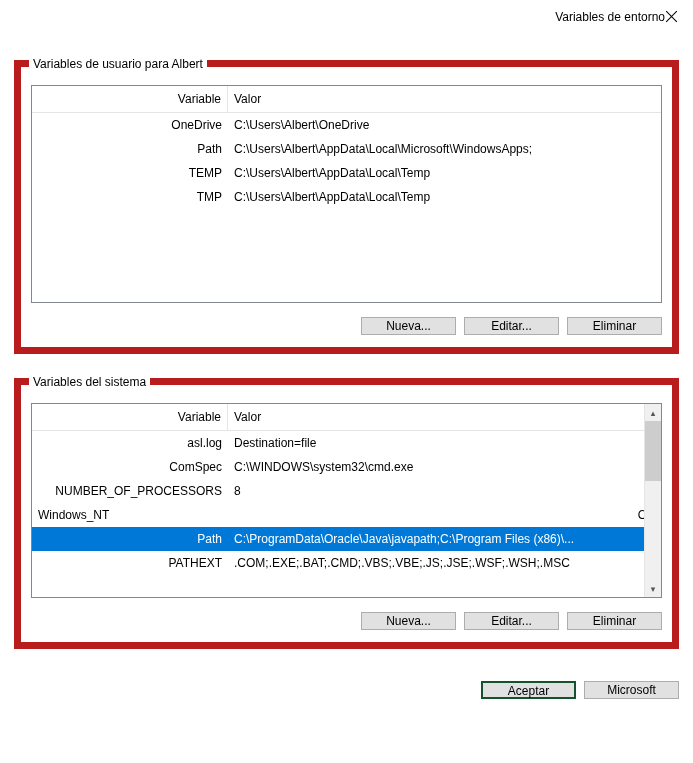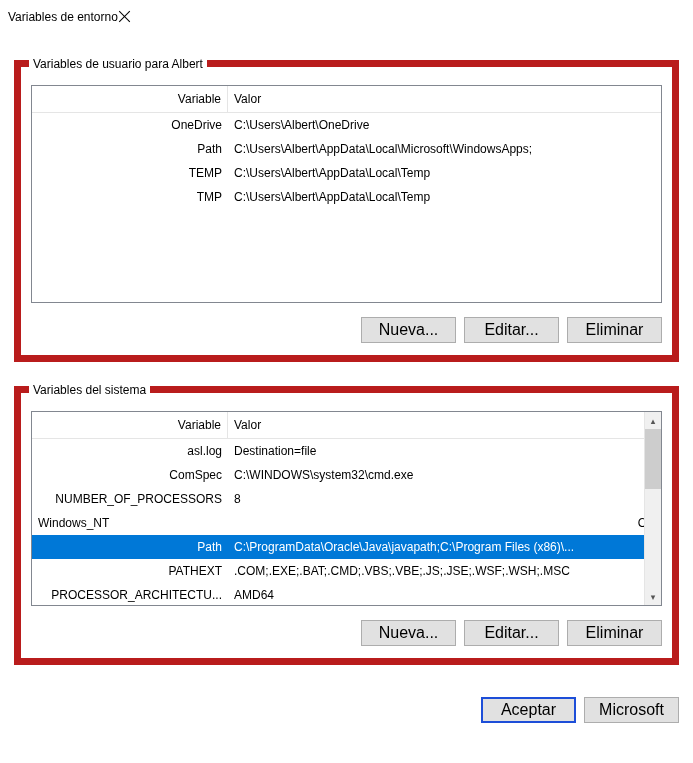--- a/index.html
+++ b/index.html
@@ -9,22 +9,22 @@
     font-size: 12px;
     background: #fff;
     color: #000;
     width: 693px;
     height: 763px;
     overflow: hidden;
   }
   .titlebar {
     display: flex;
     align-items: center;
-    justify-content: flex-start;
-    padding: 10px 14px 8px 8px;
+    justify-content: flex-end;
+    padding: 10px 14px 8px 14px;
   }
   .titlebar .title { font-size: 12px; }
   .close-x {
     width: 14px; height: 14px;
     position: relative;
     cursor: default;
   }
   .close-x::before, .close-x::after {
     content: "";
     position: absolute;
@@ -114,29 +114,29 @@
   }
 
   .btn-row {
     display: flex;
     justify-content: flex-end;
     gap: 8px;
     margin-top: 14px;
   }
   .btn {
     width: 95px;
-    height: 26px;
+    height: 18px;
     background: #e1e1e1;
     border: 1px solid #adadad;
     font: inherit;
-    font-size: 16px;
+    font-size: 12px;
     cursor: default;
   }
   .btn.default {
-    border: 2px solid #1d4ed8;
+    border: 2px solid #14532d;
     background: #e1e1e1;
   }
   .dialog-btns {
     display: flex;
     justify-content: flex-end;
     gap: 8px;
     padding: 20px 14px 12px 14px;
   }
 </style>
 </head>
@@ -210,24 +210,20 @@
             <div class="cell col-var">OS</div>
           </div>
           <div class="row selected">
             <div class="cell col-var">Path</div>
             <div class="cell col-val">C:\ProgramData\Oracle\Java\javapath;C:\Program Files (x86)\...</div>
           </div>
           <div class="row">
             <div class="cell col-var">PATHEXT</div>
             <div class="cell col-val">.COM;.EXE;.BAT;.CMD;.VBS;.VBE;.JS;.JSE;.WSF;.WSH;.MSC</div>
           </div>
-          <div class="row">
-            <div class="cell col-var">PROCESSOR_ARCHITECTU...</div>
-            <div class="cell col-val">AMD64</div>
-          </div>
         </div>
       <div class="scrollbar">
         <div class="scroll-arrow">▴</div>
         <div class="scroll-thumb"></div>
         <div class="scroll-arrow down">▾</div>
       </div>
     </div>
 
     <div class="btn-row">
       <button class="btn">Nueva...</button>

